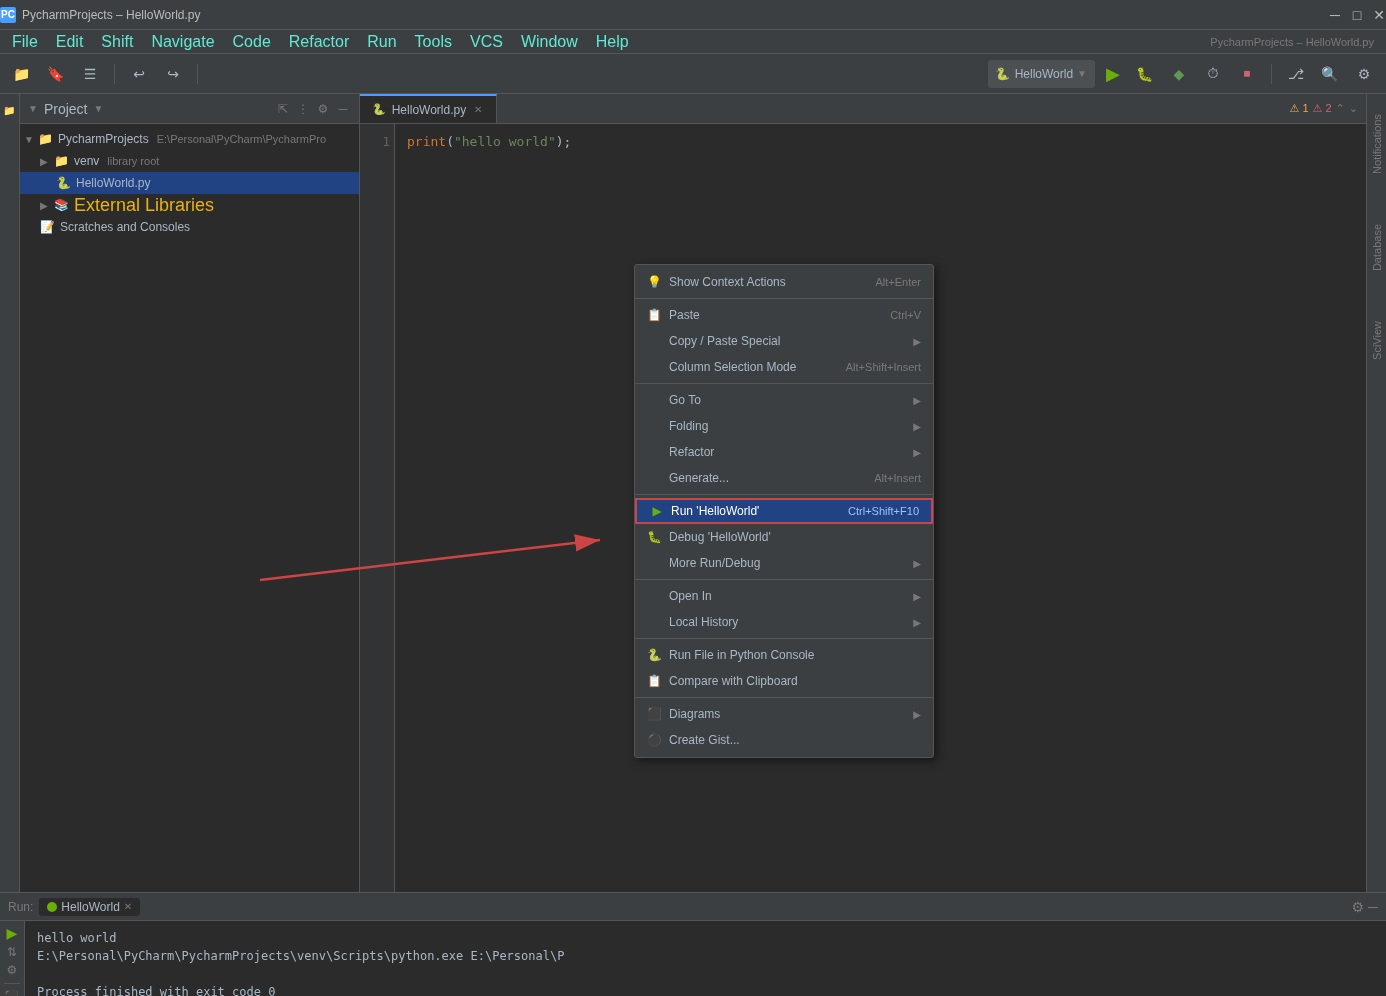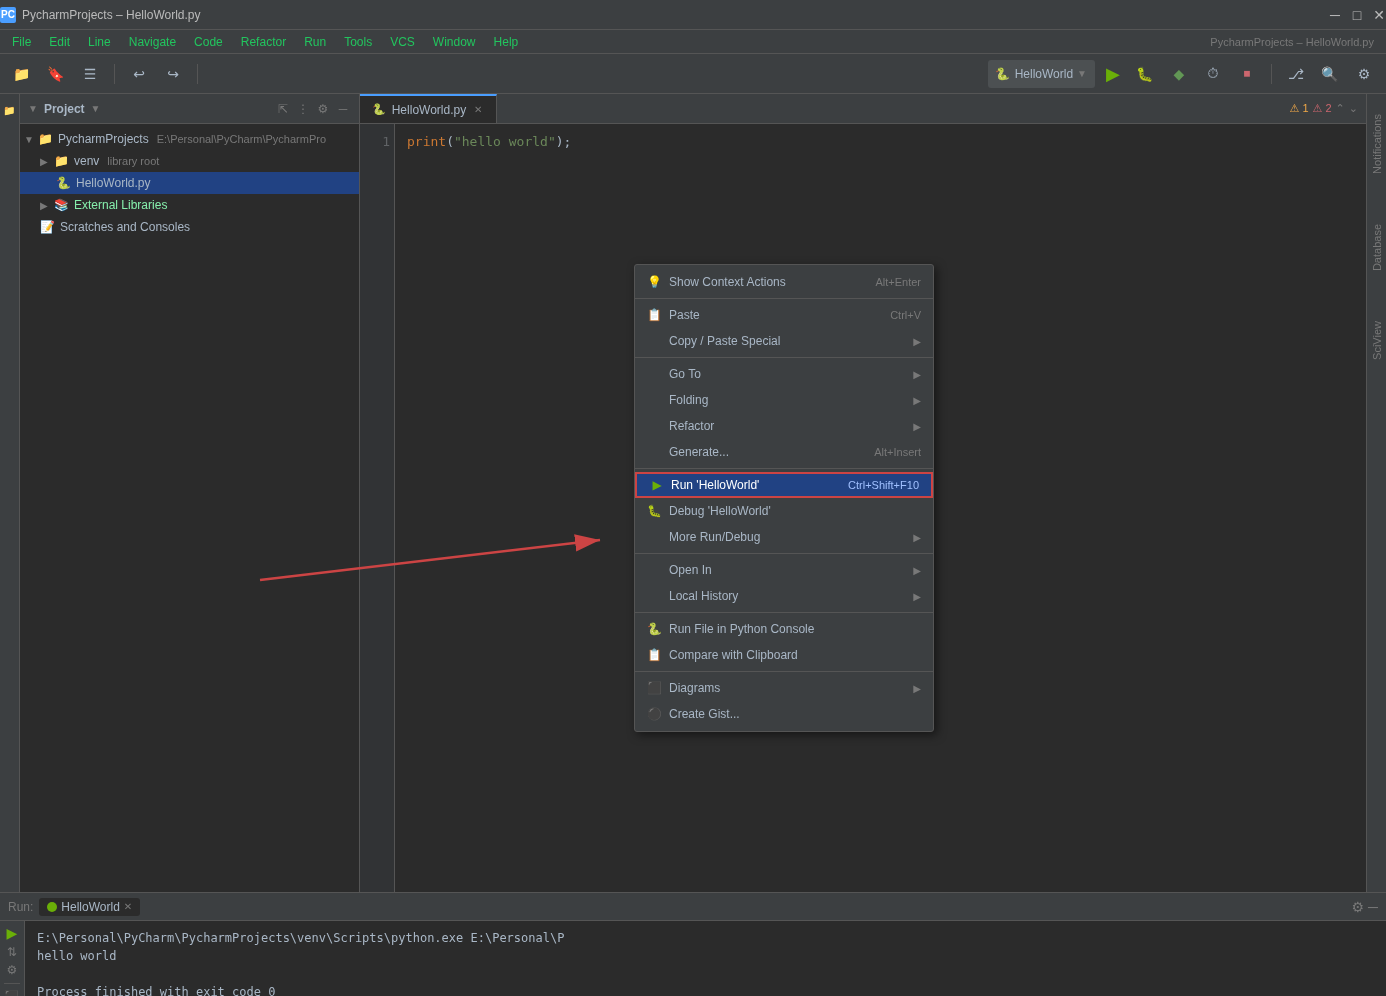--- a/index.html
+++ b/index.html
@@ -67,22 +67,22 @@
       height: 24px;
       background: #3c3f41;
       display: flex;
       align-items: center;
       padding: 0 4px;
       border-bottom: 1px solid #555;
       gap: 2px;
     }
     .menu-item {
       padding: 2px 8px;
-      color: #22c55e;
-      font-size: 12px;
+      color: #5eead4;
+      font-size: 16px;
       cursor: pointer;
       border-radius: 2px;
     }
 
     
     .toolbar {
       height: 40px;
       background: #3c3f41;
       display: flex;
       align-items: center;
@@ -159,21 +159,21 @@
       align-items: center;
       justify-content: space-between;
       padding: 0 8px;
       border-bottom: 1px solid #555;
     }
     .project-header-left {
       display: flex;
       align-items: center;
       gap: 6px;
     }
-    .project-title { color: #a9b7c6; font-size: 12px; font-weight: bold; }
+    .project-title { color: #a9b7c6; font-size: 14px; font-weight: normal; }
     .project-header-icons {
       display: flex;
       gap: 4px;
     }
     .ph-icon {
       width: 16px;
       height: 16px;
       color: #787878;
       cursor: pointer;
       display: flex;
@@ -362,21 +362,21 @@
   <div class="title-bar-controls">
     <button class="title-btn">─</button>
     <button class="title-btn">□</button>
     <button class="title-btn">✕</button>
   </div>
 </div>
 
 <div class="menu-bar">
   <div class="menu-item">File</div>
   <div class="menu-item">Edit</div>
-  <div class="menu-item">Line</div>
+  <div class="menu-item">Shift</div>
   <div class="menu-item">Navigate</div>
   <div class="menu-item">Code</div>
   <div class="menu-item">Refactor</div>
   <div class="menu-item">Run</div>
   <div class="menu-item">Tools</div>
   <div class="menu-item">VCS</div>
   <div class="menu-item">Window</div>
   <div class="menu-item">Help</div>
   <div style="flex:1"></div>
   <span style="color:#787878;font-size:11px;padding-right:8px;">PycharmProjects – HelloWorld.py</span>
@@ -447,21 +447,21 @@
       </div>
 
       <div class="tree-item highlighted" style="padding-left:36px;">
         <span class="tree-icon" style="color:#6aaf08;">🐍</span>
         <span style="color:#a9b7c6;font-size:12px;">HelloWorld.py</span>
       </div>
 
       <div class="tree-item" style="padding-left:20px;">
         <span class="tree-arrow">▶</span>
         <span class="tree-icon" style="color:#6897bb;">📚</span>
-        <span style="color:#86efac;font-size:12px;">External Libraries</span>
+        <span style="color:#eab308;font-size:18px;">External Libraries</span>
       </div>
 
       <div class="tree-item" style="padding-left:20px;">
         <span class="tree-icon" style="color:#a9b7c6;">📝</span>
         <span style="color:#a9b7c6;font-size:12px;">Scratches and Consoles</span>
       </div>
     </div>
   </div>
 
   <div class="editor-area">
@@ -519,20 +519,27 @@
     </div>
 
     <div class="ctx-item">
       <div class="ctx-left">
         <span class="ctx-icon"></span>
         <span class="ctx-label">Copy / Paste Special</span>
       </div>
       <span class="ctx-arrow">▶</span>
     </div>
 
+    <div class="ctx-item">
+      <div class="ctx-left">
+        <span class="ctx-icon"></span>
+        <span class="ctx-label">Column Selection Mode</span>
+      </div>
+      <span class="ctx-shortcut">Alt+Shift+Insert</span>
+    </div>
     <div class="ctx-divider"></div>
 
 
     <div class="ctx-item">
       <div class="ctx-left">
         <span class="ctx-icon"></span>
         <span class="ctx-label">Go To</span>
       </div>
       <span class="ctx-arrow">▶</span>
     </div>
@@ -659,22 +666,22 @@
     <div style="width:25px;background:#3c3f41;border-right:1px solid #555;display:flex;flex-direction:column;align-items:center;padding-top:4px;gap:4px;">
       <button style="background:none;border:none;color:#6aaf08;cursor:pointer;font-size:14px;">▶</button>
       <button style="background:none;border:none;color:#787878;cursor:pointer;font-size:12px;">⇅</button>
       <button style="background:none;border:none;color:#787878;cursor:pointer;font-size:12px;">⚙</button>
       <div style="height:1px;width:16px;background:#555;margin:2px 0;"></div>
       <button style="background:none;border:none;color:#787878;cursor:pointer;font-size:12px;">⬛</button>
 
     </div>
 
     <div class="run-output">
+      <div style="color:#a9b7c6;">hello world</div>
       <div style="color:#a9b7c6;">E:\Personal\PyCharm\PycharmProjects\venv\Scripts\python.exe E:\Personal\P</div>
-      <div style="color:#a9b7c6;">hello world</div>
       <div>&nbsp;</div>
       <div style="color:#a9b7c6;">Process finished with exit code 0</div>
     </div>
   </div>
 </div>
 
 <svg style="position:absolute;top:520px;left:80px;pointer-events:none;z-index:200;" width="600" height="120">
   <defs>
     <marker id="arrowhead" markerWidth="10" markerHeight="7" refX="10" refY="3.5" orient="auto">
       <polygon points="0 0, 10 3.5, 0 7" fill="#cc4444"></polygon>

